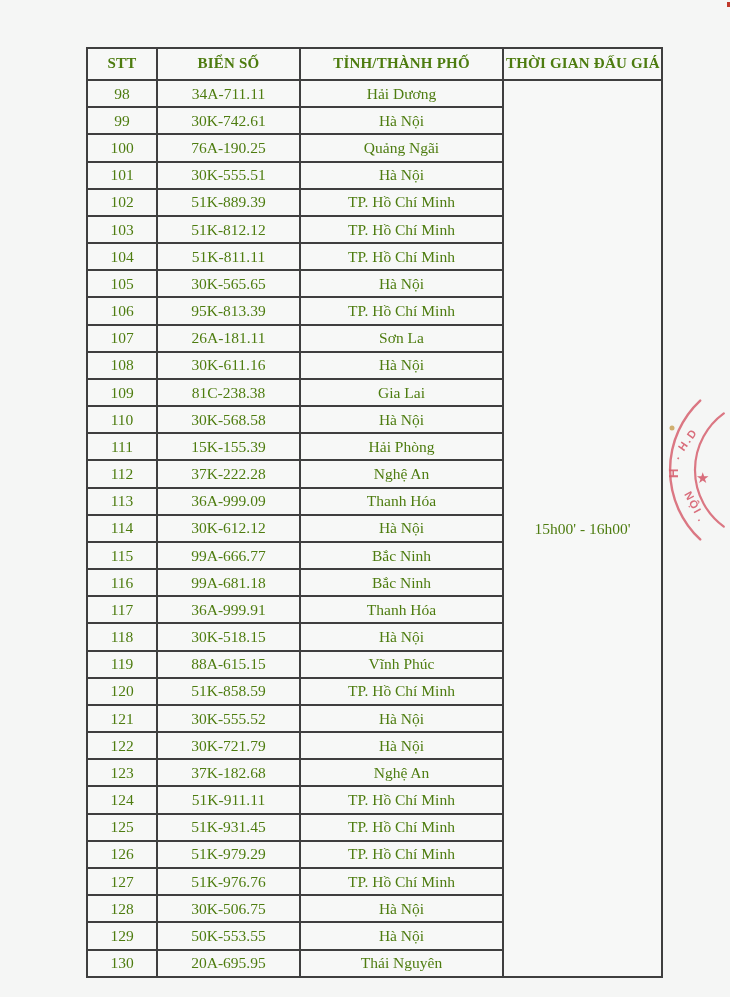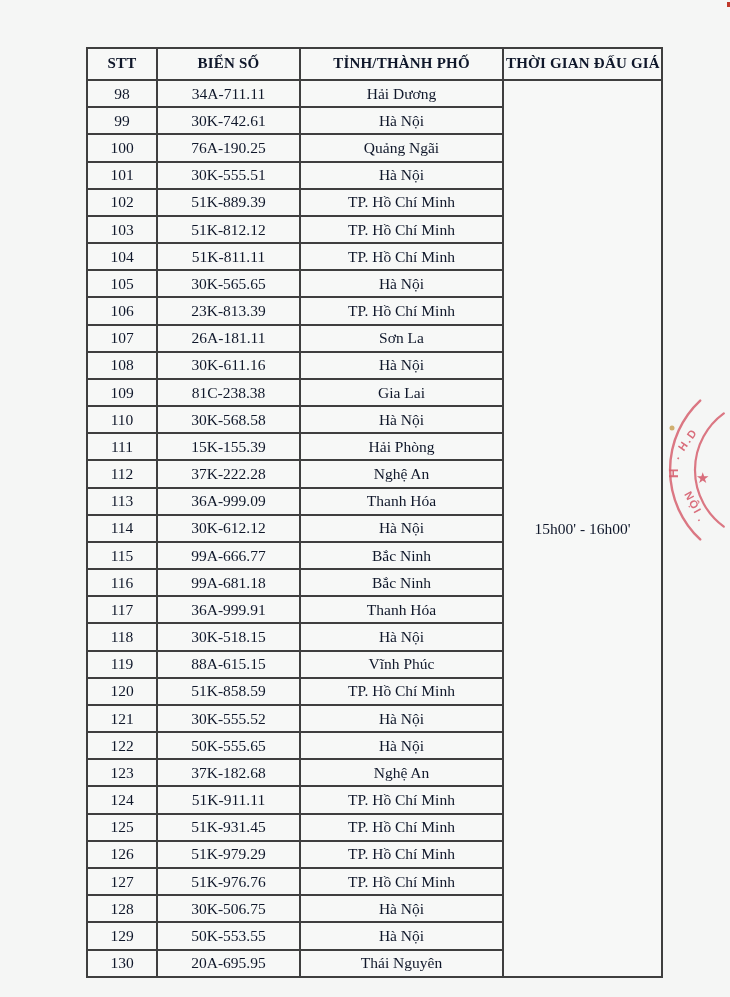--- a/index.html
+++ b/index.html
@@ -7,21 +7,21 @@
     width: 730px; height: 997px;
     background: #eef0ef;
     font-family: "Liberation Serif", "DejaVu Serif", serif;
     overflow: hidden;
   }
   .page {
     position: relative;
     width: 730px; height: 997px;
     background: #f5f6f5;
     overflow: hidden;
-    color: #0f172a;
+    color: #4d7c0f;
   }
   
   table.auction {
     position: absolute;
     left: 86px; top: 47px;
     width: 575px; height: 931px;
     border-collapse: collapse;
     table-layout: fixed;
     background: #f7f8f7;
   }
@@ -126,21 +126,21 @@
           <td class="c-plate">51K-811.11</td>
           <td class="c-prov">TP. Hồ Chí Minh</td>
         </tr>
         <tr>
           <td class="c-stt">105</td>
           <td class="c-plate">30K-565.65</td>
           <td class="c-prov">Hà Nội</td>
         </tr>
         <tr>
           <td class="c-stt">106</td>
-          <td class="c-plate">23K-813.39</td>
+          <td class="c-plate">95K-813.39</td>
           <td class="c-prov">TP. Hồ Chí Minh</td>
         </tr>
         <tr>
           <td class="c-stt">107</td>
           <td class="c-plate">26A-181.11</td>
           <td class="c-prov">Sơn La</td>
         </tr>
         <tr>
           <td class="c-stt">108</td>
           <td class="c-plate">30K-611.16</td>
@@ -206,21 +206,21 @@
           <td class="c-plate">51K-858.59</td>
           <td class="c-prov">TP. Hồ Chí Minh</td>
         </tr>
         <tr>
           <td class="c-stt">121</td>
           <td class="c-plate">30K-555.52</td>
           <td class="c-prov">Hà Nội</td>
         </tr>
         <tr>
           <td class="c-stt">122</td>
-          <td class="c-plate">50K-555.65</td>
+          <td class="c-plate">30K-721.79</td>
           <td class="c-prov">Hà Nội</td>
         </tr>
         <tr>
           <td class="c-stt">123</td>
           <td class="c-plate">37K-182.68</td>
           <td class="c-prov">Nghệ An</td>
         </tr>
         <tr>
           <td class="c-stt">124</td>
           <td class="c-plate">51K-911.11</td>

